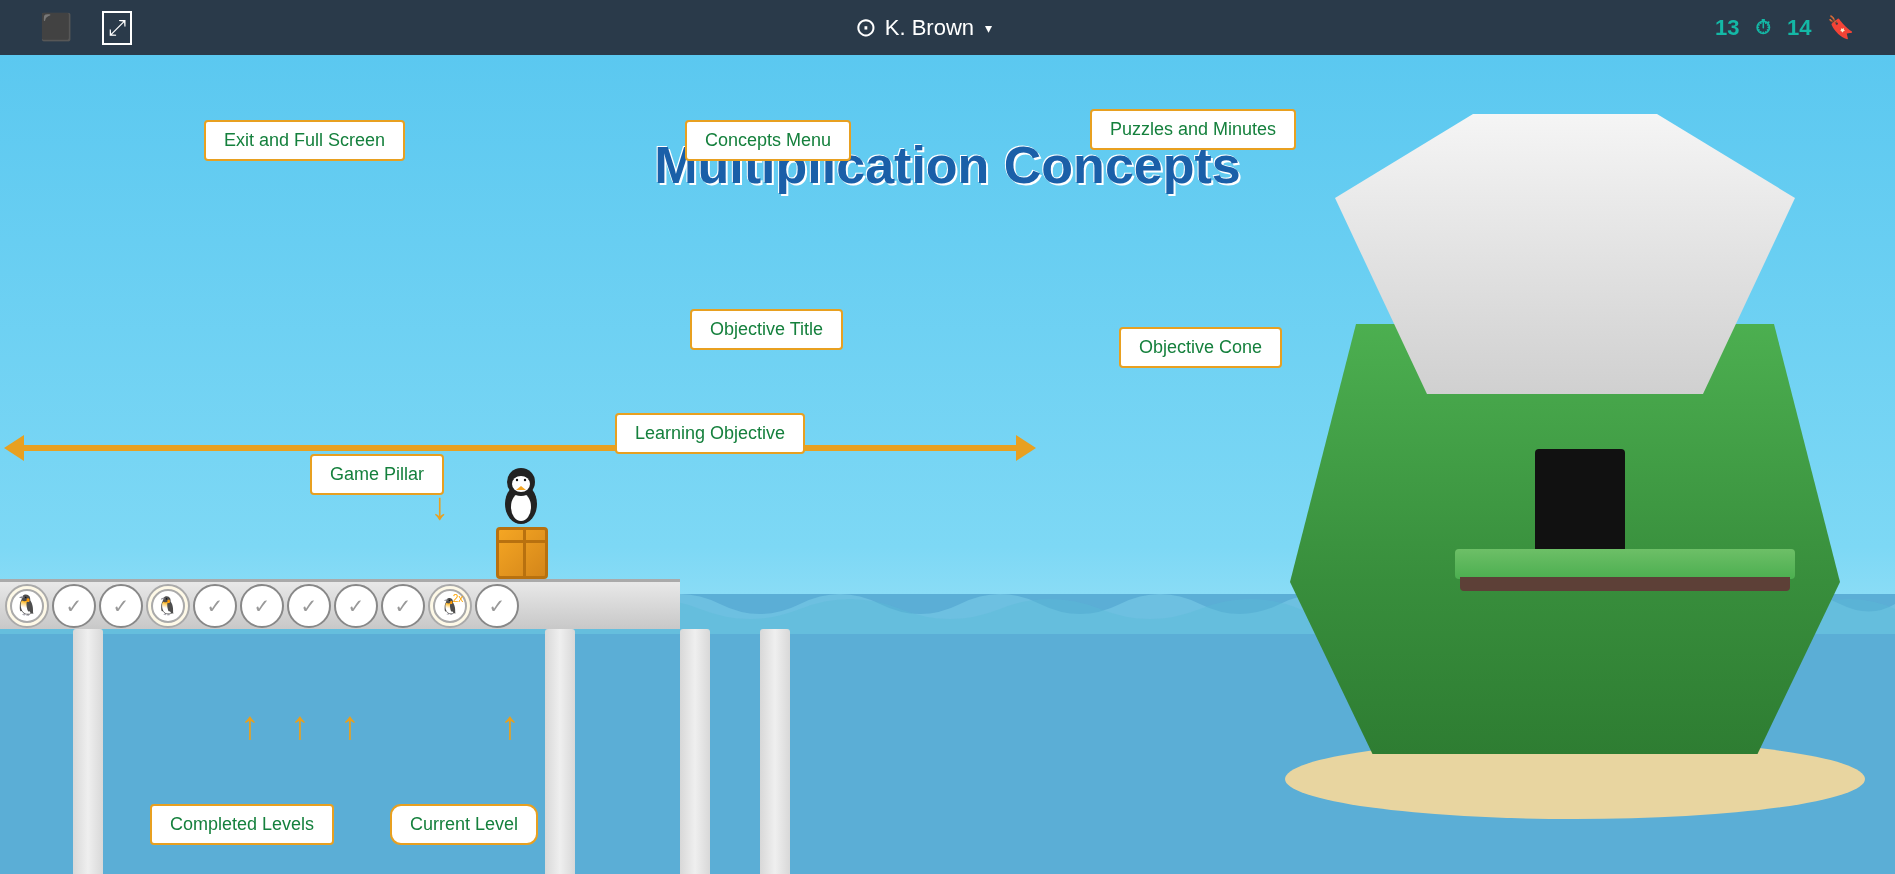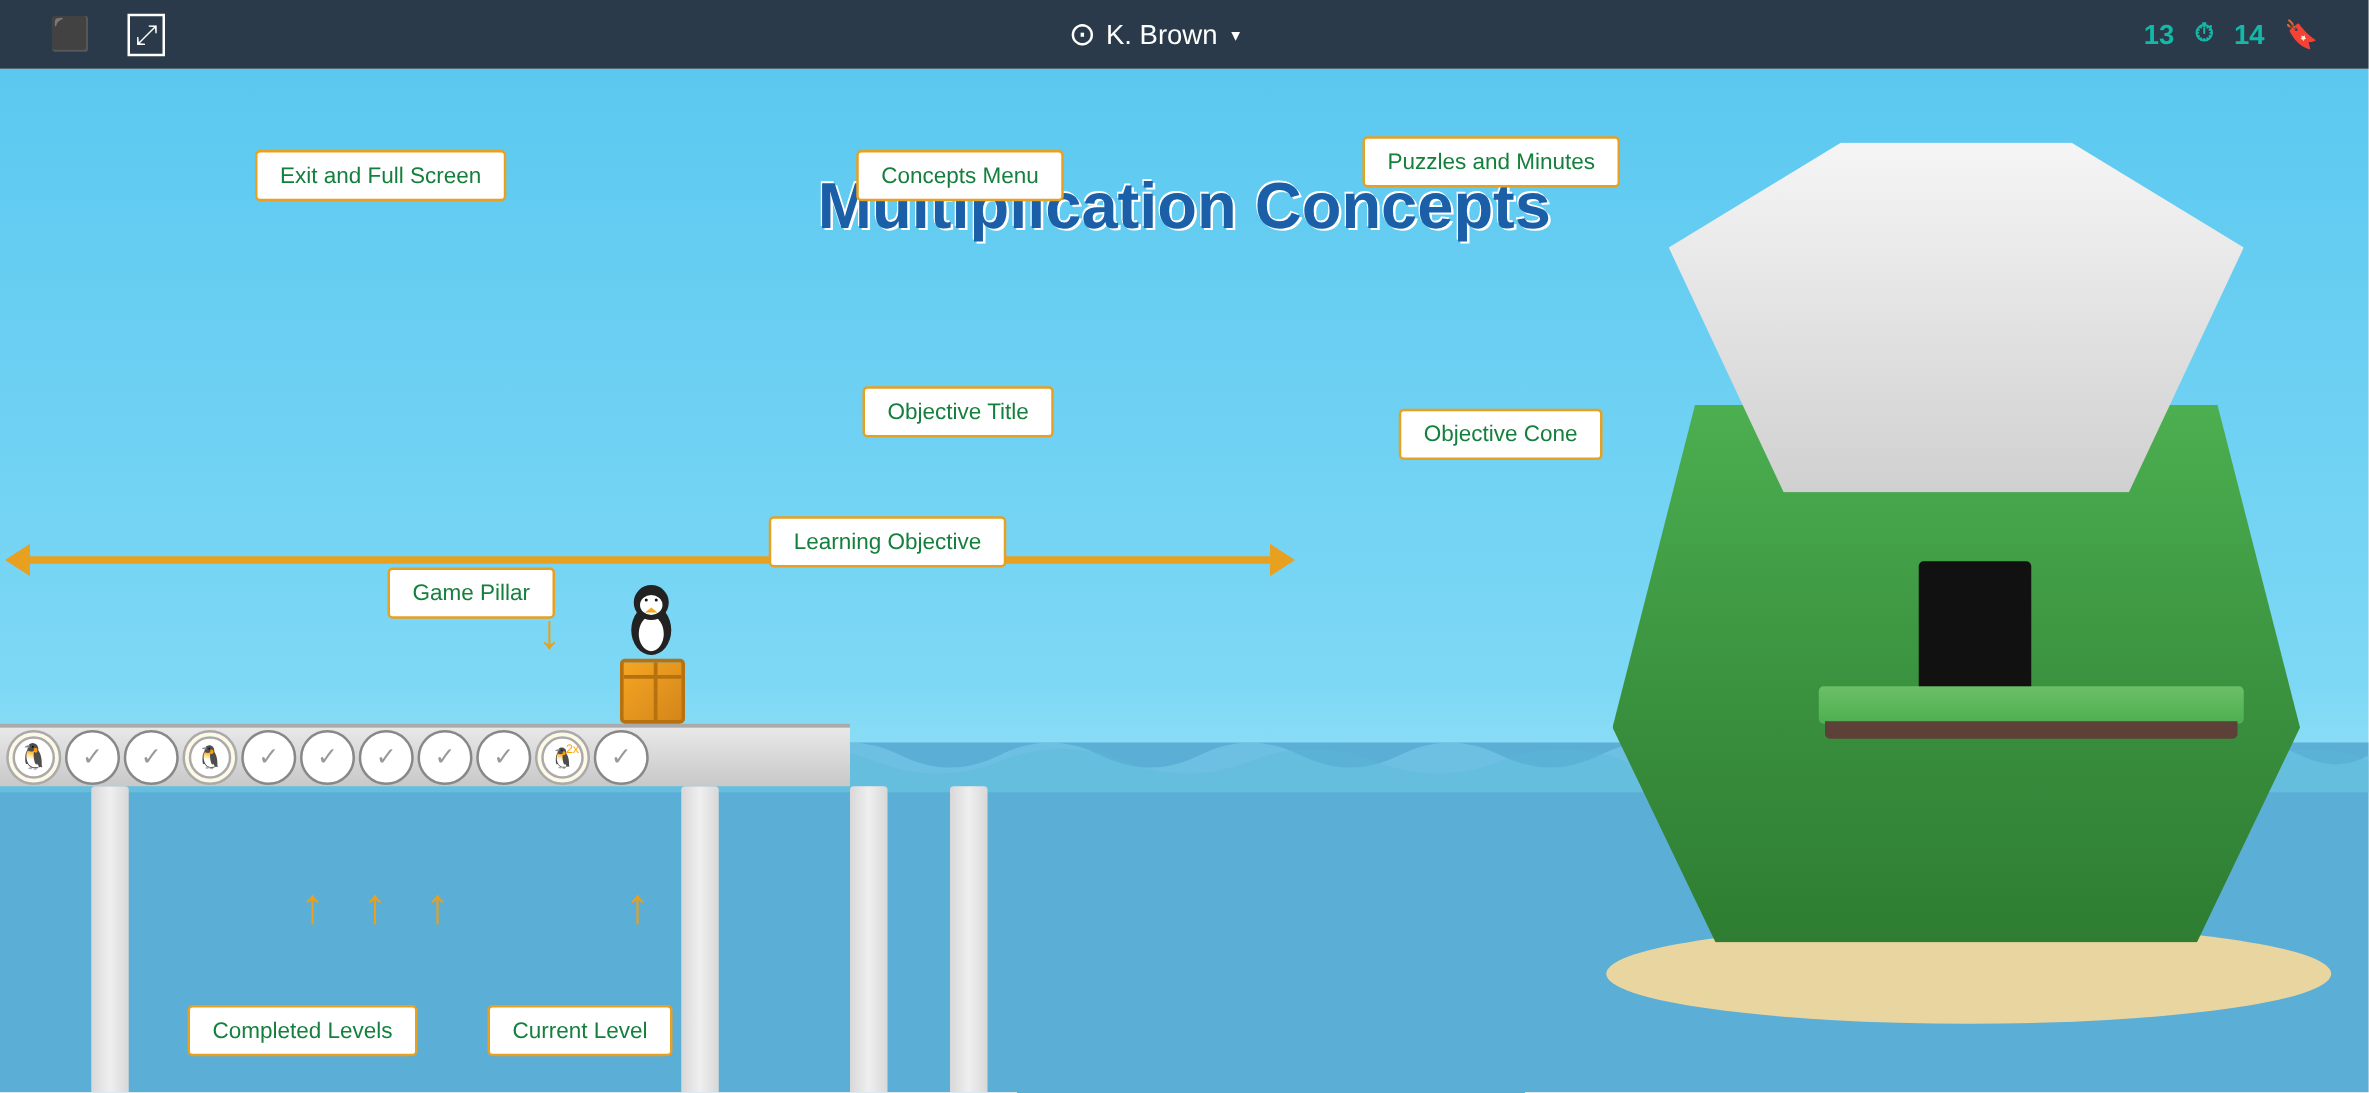--- a/index.html
+++ b/index.html
@@ -60,21 +60,21 @@
     }
 
     .ann-exit { top: 65px; left: 204px; }
     .ann-student { top: 65px; left: 685px; }
     .ann-puzzles { top: 54px; left: 1090px; }
     .ann-objective-title { top: 210px; left: 690px; margin-top: 44px; }
     .ann-objective-cone { top: 272px; left: 1095px; margin-left: 24px; }
     .ann-learning-obj { top: 358px; left: 615px; }
     .ann-game-pillar { top: 375px; left: 310px; margin-top: 24px; }
     .ann-completed { top: 749px; left: 150px; }
-    .ann-current { top: 749px; left: 390px; }
+    .ann-current { top: 749px; left: 390px; border-radius: 11px; }
 
     
     .learning-arrow {
       position: absolute;
       top: 390px;
       left: 20px;
       width: 1000px;
       height: 6px;
       background: #e8a020;
       z-index: 5;

